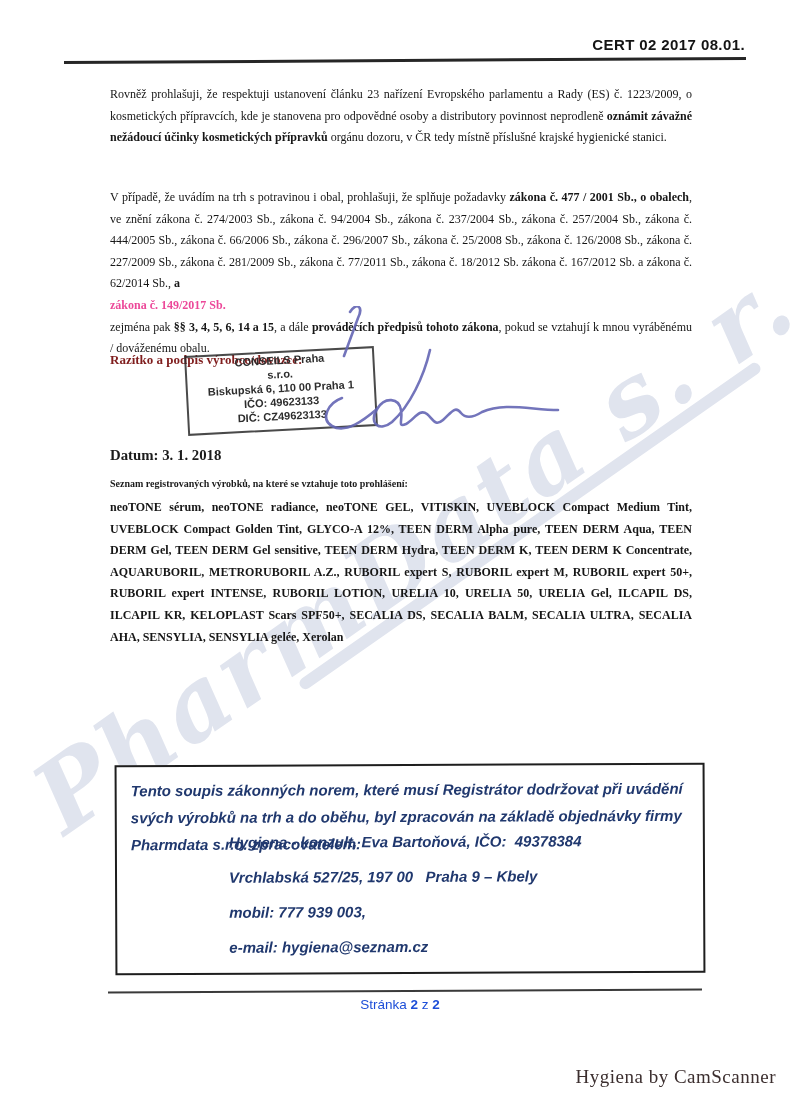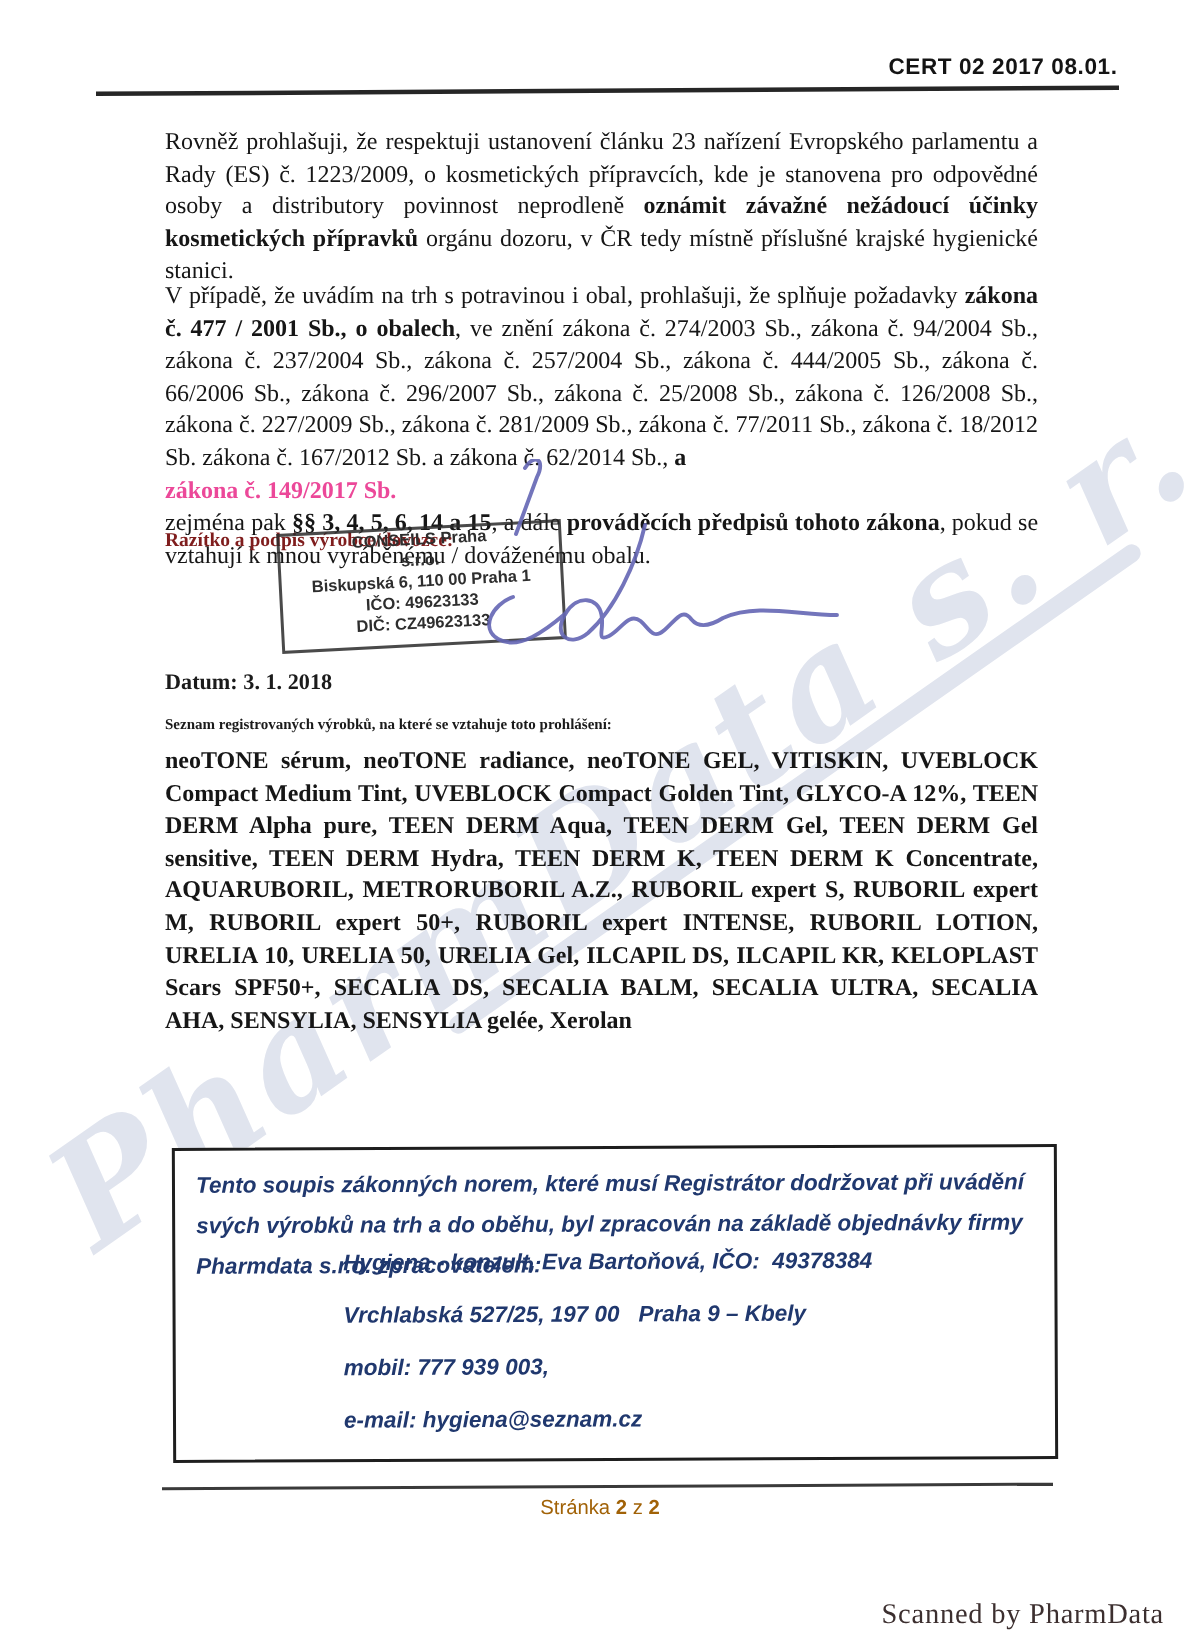--- a/index.html
+++ b/index.html
@@ -24,21 +24,21 @@
     font-family:"Liberation Sans",sans-serif;font-weight:bold;
     font-size:15px;letter-spacing:.4px;color:#141414;
   }
   .header-rule{
     position:absolute;left:64px;top:59px;width:682px;height:2.5px;background:#262626;
     transform:rotate(-0.35deg);z-index:1;
   }
   
   .para{
     position:absolute;left:110px;width:582px;margin:0;z-index:1;
-    font-size:16px;line-height:21.6px;text-align:justify;color:#161616;
+    font-size:12px;line-height:21.6px;text-align:justify;color:#161616;
   }
   .p1{top:84px;}
   .p2{top:187px;}
   .red{color:#ec4899;font-weight:bold;}
   
   .razitko-label{
     position:absolute;left:110px;top:352px;z-index:1;font-weight:bold;
     font-size:13px;white-space:nowrap;color:#7f1d1d;
   }
   .stamp{
@@ -63,21 +63,21 @@
   .box-intro{position:absolute;left:14px;right:12px;top:10px;line-height:27px;text-align:left;}
   .box-line{position:absolute;left:112px;white-space:nowrap;}
   .bl1{top:67px;}.bl2{top:102px;}.bl3{top:137px;}.bl4{top:172px;}
   
   .footer-rule{
     position:absolute;left:108px;top:990px;width:594px;height:2px;background:#3a3a3a;
     transform:rotate(-0.3deg);z-index:1;
   }
   .footer-text{
     position:absolute;left:300px;top:997px;width:200px;text-align:center;z-index:1;
-    font-family:"Liberation Sans",sans-serif;font-size:13.5px;color:#a16207;
+    font-family:"Liberation Sans",sans-serif;font-size:13.5px;color:#1d4ed8;
   }
   .scan-credit{
     position:absolute;right:24px;top:1066px;z-index:1;
     font-family:"Liberation Serif",serif;font-size:19px;letter-spacing:.5px;color:#3c2f2f;
   }
 </style>
 </head>
 <body>
 
 <div class="page">
@@ -117,15 +117,15 @@
     <div class="box-intro">Tento soupis zákonných norem, které musí Registrátor dodržovat při uvádění svých výrobků na trh a do oběhu, byl zpracován na základě objednávky firmy Pharmdata s.r.o. zpracovatelem:</div>
     <div class="box-line bl1">Hygiena - konzult, Eva Bartoňová, IČO:&nbsp;&nbsp;49378384</div>
     <div class="box-line bl2">Vrchlabská 527/25, 197 00&nbsp;&nbsp;&nbsp;Praha 9 – Kbely</div>
     <div class="box-line bl3">mobil: 777 939 003,</div>
     <div class="box-line bl4">e-mail: hygiena@seznam.cz</div>
   </div>
 
   <div class="footer-rule"></div>
   <div class="footer-text"><span>Stránka&nbsp;</span><b>2</b><span>&nbsp;z&nbsp;</span><b>2</b></div>
 
-  <div class="scan-credit">Scanned by PharmData</div>
+  <div class="scan-credit">Hygiena by CamScanner</div>
 
 </div>
 
 </body></html>

